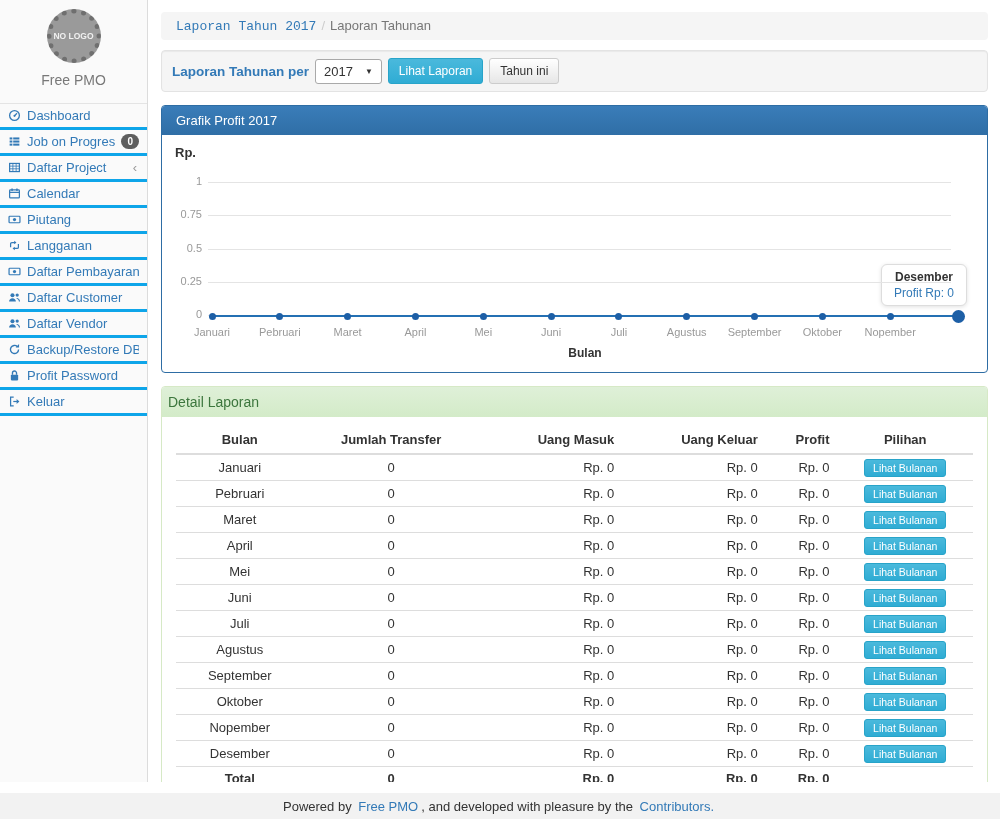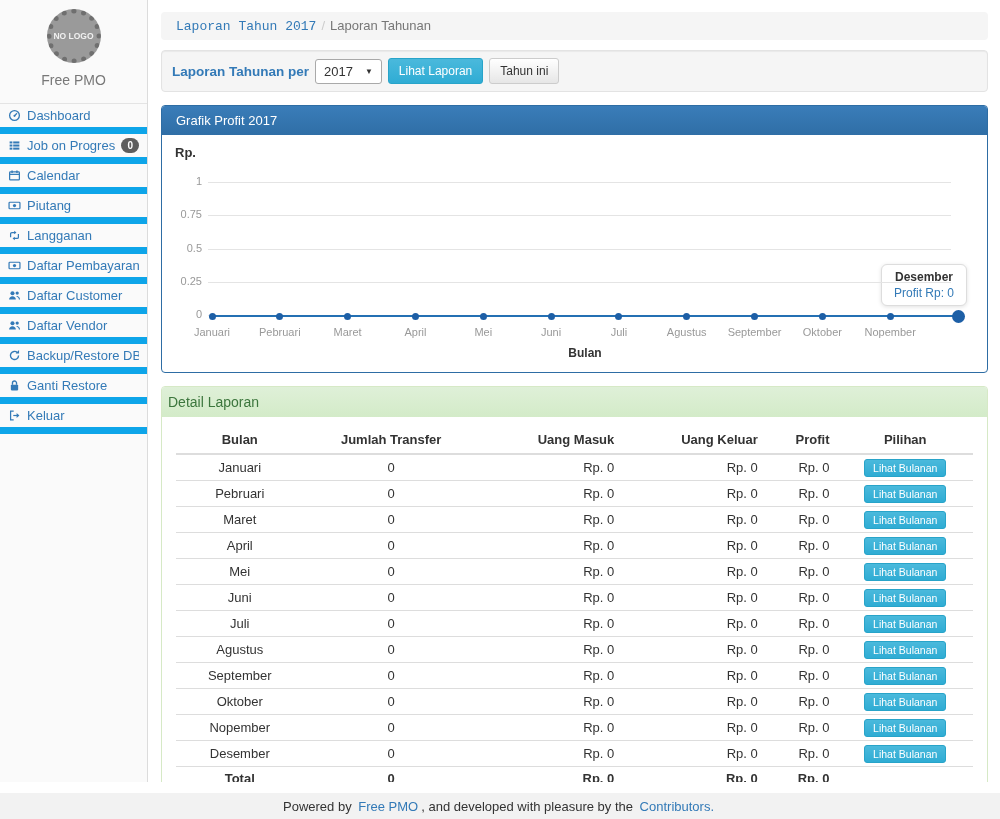--- a/index.html
+++ b/index.html
@@ -17,21 +17,21 @@
   .logo-circle {
     width:54px; height:54px; margin:0 auto; border-radius:50%;
     background:#9a9a9a; border:5px dotted #6f6f6f;
     display:flex; align-items:center; justify-content:center;
     color:#f0f0f0; font-size:8.5px; font-weight:bold; line-height:1.25; text-align:center;
   }
   .brand-name { color:#787878; font-size:14px; margin-top:9px; }
   .menu { margin-top:9px; border-top:1px solid #e4e4e4; }
   .side-item {
     display:flex; align-items:center; gap:6px;
-    padding:4px 8px; border-bottom:7px solid #0ea5e9;
+    padding:4px 8px; border-bottom:3px solid #0ea5e9;
     color:#337ab7; cursor:pointer; white-space:nowrap;
   }
   .side-item svg { width:13px; height:13px; fill:#337ab7; flex:none; }
   .side-item .lbl { flex:1; overflow:hidden; }
   .badge { background:#5e5e5e; color:#fff; border-radius:10px; font-size:10px; font-weight:bold; padding:2px 6px; }
   .chev { color:#999; font-size:13px; padding-right:2px; }
 
   
   .main { flex:1; padding:12px 12px 0 13px; background:#fff; overflow:hidden; }
   .breadcrumb { background:#f5f5f5; border-radius:4px; padding:6px 15px; margin-bottom:10px; }
@@ -122,20 +122,28 @@
             <rect x="2" y="6.8" width="3.4" height="2.5"></rect>
             <rect x="6.4" y="6.8" width="7.6" height="2.5"></rect>
             <rect x="2" y="10.6" width="3.4" height="2.5"></rect>
             <rect x="6.4" y="10.6" width="7.6" height="2.5"></rect>
           </svg>
           <span class="lbl">Job on Progress</span>
           <span class="badge">0</span>
         </div>
         <div class="side-item">
           <svg viewBox="0 0 16 16">
+            <rect x="2" y="3" width="12" height="10" fill="none" stroke="currentColor" stroke-width="1.5"></rect>
+            <path d="M2 6.3h12M2 9.6h12M6 3v10M10 3v10" stroke="currentColor" stroke-width="1"></path>
+          </svg>
+          <span class="lbl">Daftar Project</span>
+          <span class="chev">‹</span>
+        </div>
+        <div class="side-item">
+          <svg viewBox="0 0 16 16">
             <rect x="2" y="3.5" width="12" height="10" rx="1" fill="none" stroke="currentColor" stroke-width="1.5"></rect>
             <path d="M2 6.6h12" stroke="currentColor" stroke-width="1.5"></path>
             <path d="M5 1.8v3M11 1.8v3" stroke="currentColor" stroke-width="1.7"></path>
           </svg>
           <span class="lbl">Calendar</span>
         </div>
         <div class="side-item">
           <svg viewBox="0 0 16 16">
             <rect x="1.3" y="4" width="13.4" height="8" rx="1" fill="none" stroke="currentColor" stroke-width="1.5"></rect>
             <circle cx="8" cy="8" r="2"></circle>
@@ -181,21 +189,21 @@
             <path d="M13 8a5 5 0 1 1-1.4-3.5" fill="none" stroke="currentColor" stroke-width="1.7"></path>
             <path d="M13.6 1.3v4.2H9.4z"></path>
           </svg>
           <span class="lbl">Backup/Restore DB</span>
         </div>
         <div class="side-item">
           <svg viewBox="0 0 16 16">
             <rect x="3.5" y="7" width="9" height="7" rx="1"></rect>
             <path d="M5.5 7V5a2.5 2.5 0 0 1 5 0v2" fill="none" stroke="currentColor" stroke-width="1.7"></path>
           </svg>
-          <span class="lbl">Ganti Restore</span>
+          <span class="lbl">Profit Password</span>
         </div>
         <div class="side-item">
           <svg viewBox="0 0 16 16">
             <path d="M7 2.5H3.2v11H7" fill="none" stroke="currentColor" stroke-width="1.5"></path>
             <path d="M6.5 8h6.3" stroke="currentColor" stroke-width="1.5"></path>
             <path d="M10.6 4.9 14 8l-3.4 3.1z"></path>
           </svg>
           <span class="lbl">Keluar</span>
         </div>
       </div>

